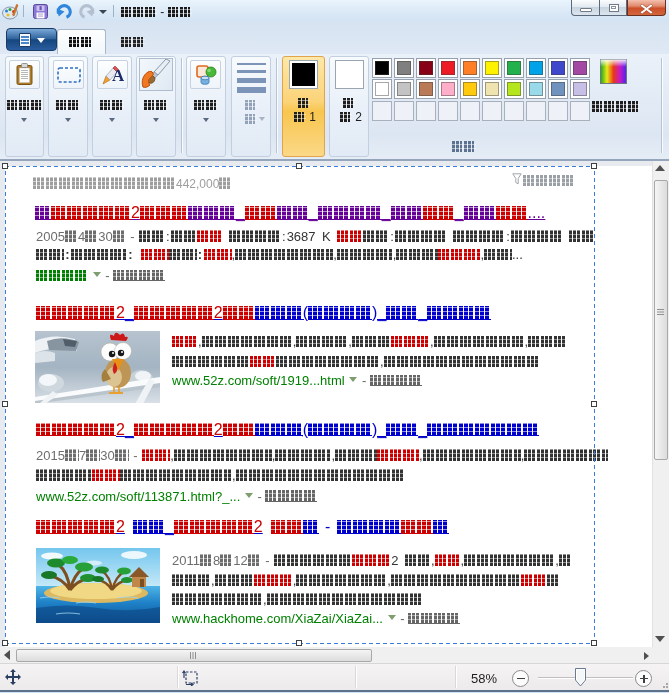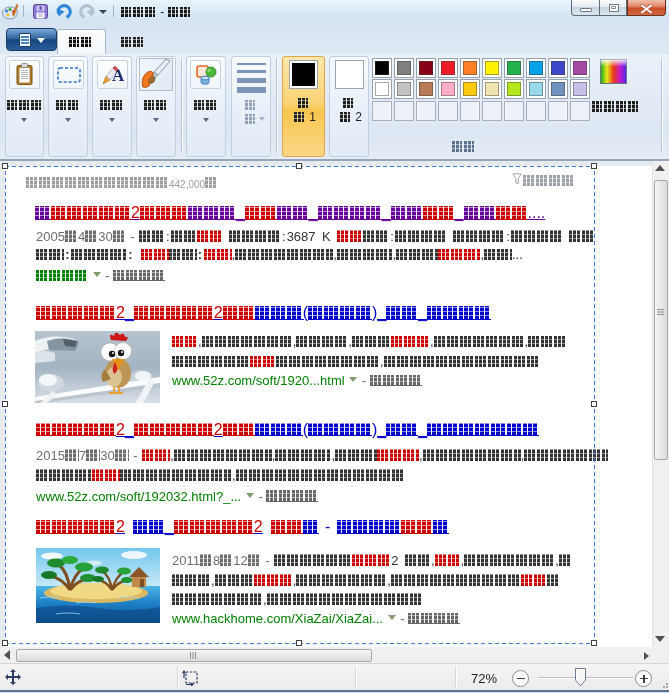--- a/index.html
+++ b/index.html
@@ -248,21 +248,21 @@
     </defs>
  <rect x=".5" y=".5" width="26" height="24" fill="url(#rb)" stroke="#6a7684"></rect>
  <rect x=".5" y=".5" width="26" height="12" fill="url(#wh)"></rect>
 </svg>
 <div class="ln" style="left:592px;top:99.5px;font-size:12px;color:#1e1e1e"><i class="k3" style="width:48px"></i></div>
 <div class="ln" style="left:452px;top:139.5px;font-size:12px;color:#5d7190"><i class="k3" style="width:24px"></i></div>
 
 <div class="abs" style="left:0;top:161px;width:669px;height:502px;background:#e7eaef"></div>
 <div class="abs" style="left:5px;top:166px;width:647px;height:481px;background:#fff"></div>
 
-<div class="ln" style="left:26px;top:176.5px;font-size:10px;color:#333"><span style="color:#9e9e9e"><i class="k2" style="width:143px"></i></span><span style="color:#9e9e9e">442,000</span><span style="color:#9e9e9e"><i class="k2" style="width:13px"></i></span></div>
+<div class="ln" style="left:33px;top:176.5px;font-size:12px;color:#333"><span style="color:#9e9e9e"><i class="k2" style="width:143px"></i></span><span style="color:#9e9e9e">442,000</span><span style="color:#9e9e9e"><i class="k2" style="width:13px"></i></span></div>
 <svg class="abs" style="left:512px;top:173px" width="10" height="12" viewBox="0 0 10 12">
 <path d="M.8 .8 L9.2 .8 L6.2 5.5 L6.2 10.8 L3.8 9.5 L3.8 5.5 Z" fill="none" stroke="#a0a5ab" stroke-width="1"></path>
   </svg>
 <div class="ln" style="left:523px;top:173px;font-size:13px;color:#333"><span style="color:#9aa0a6"><i class="k2" style="width:52px"></i></span></div>
 <div class="ln ul" style="left:35px;top:203px;font-size:16px;color:#660099"><span style="color:#660099"><i class="k1" style="width:16px"></i></span><span style="color:#cc0000"><i class="k1" style="width:80px"></i></span><span style="color:#cc0000">2</span><span style="color:#cc0000"><i class="k1" style="width:48px"></i></span><span style="color:#660099"><i class="k1" style="width:48px"></i></span><span style="color:#660099">_</span><span style="color:#cc0000"><i class="k1" style="width:32px"></i></span><span style="color:#660099"><i class="k1" style="width:32px"></i></span><span style="color:#660099">_</span><span style="color:#660099"><i class="k1" style="width:64px"></i></span><span style="color:#660099">_</span><span style="color:#660099"><i class="k1" style="width:32px"></i></span><span style="color:#cc0000"><i class="k1" style="width:32px"></i></span><span style="color:#660099">_</span><span style="color:#660099"><i class="k1" style="width:32px"></i></span><span style="color:#cc0000"><i class="k1" style="width:32px"></i></span><span style="color:#660099">....</span></div>
 <div class="ln" style="left:36px;top:228.9px;font-size:13px;color:#333"><span style="color:#6d6d6d">2005</span><span style="color:#6d6d6d"><i class="k2" style="width:13px"></i></span><span style="color:#6d6d6d">4</span><span style="color:#6d6d6d"><i class="k2" style="width:13px"></i></span><span style="color:#6d6d6d">30</span><span style="color:#6d6d6d"><i class="k2" style="width:13px"></i></span><span style="color:#6d6d6d"><b class="h3" style="font-weight:normal">-</b></span><span style="color:#333"><i class="k2" style="width:26px"></i></span><span style="color:#333"><b class="h" style="font-weight:normal">:</b></span><span style="color:#333"><i class="k2" style="width:26px"></i></span><span style="color:#cc0000"><i class="k2" style="width:26px"></i></span><span style="color:#333"><b class="hs" style="font-weight:normal"> </b></span><span style="color:#333"><i class="k2" style="width:52px"></i></span><span style="color:#333"><b class="h" style="font-weight:normal">:</b></span><span style="color:#333">3687</span><span style="color:#333"><b class="hs" style="font-weight:normal"> </b></span><span style="color:#333">K</span><span style="color:#333"><b class="hs" style="font-weight:normal"> </b></span><span style="color:#cc0000"><i class="k2" style="width:26px"></i></span><span style="color:#333"><i class="k2" style="width:26px"></i></span><span style="color:#333"><b class="h" style="font-weight:normal">:</b></span><span style="color:#333"><i class="k2" style="width:52px"></i></span><span style="color:#333"><b class="hs" style="font-weight:normal"> </b></span><span style="color:#333"><i class="k2" style="width:52px"></i></span><span style="color:#333"><b class="h" style="font-weight:normal">:</b></span><span style="color:#333"><i class="k2" style="width:52px"></i></span><span style="color:#333"><b class="hs" style="font-weight:normal"> </b></span><span style="color:#333"><i class="k2" style="width:26px"></i></span></div>
 <div class="ln" style="left:36px;top:247.4px;font-size:13px;color:#333"><span style="color:#333"><i class="k2" style="width:28px"></i></span><span style="color:#333"><b class="hp">:</b></span><span style="color:#333"><i class="k2" style="width:56px"></i></span><span style="color:#333"><b class="hp">:</b><b class="hs"></b></span><span style="color:#cc0000"><i class="k2" style="width:28px"></i></span><span style="color:#333"><i class="k2" style="width:28px"></i></span><span style="color:#333"><b class="hp">:</b></span><span style="color:#cc0000"><i class="k2" style="width:28px"></i></span><span style="color:#333">,</span><span style="color:#333"><i class="k2" style="width:98px"></i></span><span style="color:#333">,</span><span style="color:#333"><i class="k2" style="width:56px"></i></span><span style="color:#333">,</span><span style="color:#333"><i class="k2" style="width:42px"></i></span><span style="color:#cc0000"><i class="k2" style="width:42px"></i></span><span style="color:#333">,</span><span style="color:#333"><i class="k2" style="width:28px"></i></span><span style="color:#333">...</span></div>
 <div class="ln" style="left:36px;top:268.4px;font-size:13px;color:#333"><span style="color:#008000"><i class="k2" style="width:52px"></i></span><span style="color:#008000">&nbsp;</span><i class="tri"></i><span style="color:#666"> - </span><span style="color:#666"><i class="k2 snap" style="width:52px"></i></span></div>
 <div class="ln ul" style="left:36px;top:303px;font-size:16px;color:#0000cc"><span style="color:#cc0000"><i class="k1" style="width:80px"></i></span><span style="color:#cc0000">2</span><span style="color:#0000cc">_</span><span style="color:#cc0000"><i class="k1" style="width:80px"></i></span><span style="color:#cc0000">2</span><span style="color:#cc0000"><i class="k1" style="width:32px"></i></span><span style="color:#0000cc"><i class="k1" style="width:48px"></i></span><span style="color:#0000cc">(</span><span style="color:#0000cc"><i class="k1" style="width:64px"></i></span><span style="color:#0000cc">)_</span><span style="color:#0000cc"><i class="k1" style="width:32px"></i></span><span style="color:#0000cc">_</span><span style="color:#0000cc"><i class="k1" style="width:64px"></i></span></div>
 <svg class="abs" style="left:35px;top:331px" width="125" height="72" viewBox="0 0 125 72" preserveAspectRatio="none">
@@ -296,25 +296,25 @@
 <circle cx="78" cy="22" r="1" fill="#fff"></circle>
     <circle cx="87" cy="21" r="1" fill="#fff"></circle>
 <path d="M76 9 Q73 1 79 5 Q80 -1 85 4 Q89 0 90 6 Q95 5 91 10 Z" fill="#cc1818"></path>
 <path d="M77 28 L89 28 L83 40 Z" fill="#e89018"></path>
 <path d="M80 31 Q76 38 79 43 Q83 41 82 36 Z" fill="#cc2020"></path>
 <path d="M79 56 L79 62 M84 56 L84 62" stroke="#e8a030" stroke-width="1.8"></path>
 <path d="M74 62 L82 62 M80 62 L88 62" stroke="#e8a030" stroke-width="1.8"></path>
 </svg>
 <div class="ln" style="left:172px;top:334px;font-size:13px;color:#333"><span style="color:#cc0000"><i class="k2" style="width:26px"></i></span><span style="color:#333">,</span><span style="color:#333"><i class="k2" style="width:91px"></i></span><span style="color:#333">,</span><span style="color:#333"><i class="k2" style="width:52px"></i></span><span style="color:#333">,</span><span style="color:#333"><i class="k2" style="width:39px"></i></span><span style="color:#cc0000"><i class="k2" style="width:39px"></i></span><span style="color:#333">,</span><span style="color:#333"><i class="k2" style="width:91px"></i></span><span style="color:#333">,</span><span style="color:#333"><i class="k2" style="width:39px"></i></span></div>
 <div class="ln" style="left:172px;top:354.3px;font-size:13px;color:#333"><span style="color:#333"><i class="k2" style="width:78px"></i></span><span style="color:#cc0000"><i class="k2" style="width:26px"></i></span><span style="color:#333"><i class="k2" style="width:104px"></i></span><span style="color:#333">,</span><span style="color:#333"><i class="k2" style="width:156px"></i></span></div>
-<div class="ln" style="left:172px;top:373.4px;font-size:13px;color:#333"><span style="color:#008000">www.52z.com/soft/1920...html </span><i class="tri"></i><span style="color:#666"> - </span><span style="color:#666"><i class="k2 snap" style="width:52px"></i></span></div>
+<div class="ln" style="left:172px;top:373.4px;font-size:13px;color:#333"><span style="color:#008000">www.52z.com/soft/1919...html </span><i class="tri"></i><span style="color:#666"> - </span><span style="color:#666"><i class="k2 snap" style="width:52px"></i></span></div>
 <div class="ln ul" style="left:36px;top:419.5px;font-size:16px;color:#0000cc"><span style="color:#cc0000"><i class="k1" style="width:80px"></i></span><span style="color:#cc0000">2</span><span style="color:#0000cc">_</span><span style="color:#cc0000"><i class="k1" style="width:80px"></i></span><span style="color:#cc0000">2</span><span style="color:#cc0000"><i class="k1" style="width:32px"></i></span><span style="color:#0000cc"><i class="k1" style="width:48px"></i></span><span style="color:#0000cc">(</span><span style="color:#0000cc"><i class="k1" style="width:64px"></i></span><span style="color:#0000cc">)_</span><span style="color:#0000cc"><i class="k1" style="width:32px"></i></span><span style="color:#0000cc">_</span><span style="color:#0000cc"><i class="k1" style="width:112px"></i></span></div>
 <div class="ln" style="left:36px;top:447.6px;font-size:13px;color:#333"><span style="color:#6d6d6d">2015</span><span style="color:#6d6d6d"><i class="k2" style="width:14px"></i></span><span style="color:#6d6d6d">7</span><span style="color:#6d6d6d"><i class="k2" style="width:14px"></i></span><span style="color:#6d6d6d">30</span><span style="color:#6d6d6d"><i class="k2" style="width:14px"></i></span><span style="color:#6d6d6d"><b class="h3" style="font-weight:normal">-</b></span><span style="color:#cc0000"><i class="k2" style="width:28px"></i></span><span style="color:#333">,</span><span style="color:#333"><i class="k2" style="width:98px"></i></span><span style="color:#333">,</span><span style="color:#333"><i class="k2" style="width:56px"></i></span><span style="color:#333">,</span><span style="color:#333"><i class="k2" style="width:42px"></i></span><span style="color:#cc0000"><i class="k2" style="width:42px"></i></span><span style="color:#333">,</span><span style="color:#333"><i class="k2" style="width:98px"></i></span><span style="color:#333">,</span><span style="color:#333"><i class="k2" style="width:84px"></i></span></div>
 <div class="ln" style="left:36px;top:467.9px;font-size:13px;color:#333"><span style="color:#333"><i class="k2" style="width:56px"></i></span><span style="color:#cc0000"><i class="k2" style="width:28px"></i></span><span style="color:#333"><i class="k2" style="width:112px"></i></span><span style="color:#333">,</span><span style="color:#333"><i class="k2" style="width:168px"></i></span></div>
-<div class="ln" style="left:36px;top:488.9px;font-size:13px;color:#333"><span style="color:#008000">www.52z.com/soft/192032.html?_... </span><i class="tri"></i><span style="color:#666"> - </span><span style="color:#666"><i class="k2 snap" style="width:52px"></i></span></div>
+<div class="ln" style="left:36px;top:488.9px;font-size:13px;color:#333"><span style="color:#008000">www.52z.com/soft/113871.html?_... </span><i class="tri"></i><span style="color:#666"> - </span><span style="color:#666"><i class="k2 snap" style="width:52px"></i></span></div>
 <div class="ln ul" style="left:36px;top:517.3px;font-size:16px;color:#0000cc"><span style="color:#cc0000"><i class="k1" style="width:80px"></i></span><span style="color:#cc0000">2</span><span style="color:#0000cc"><b class="ht" style="font-weight:normal"></b></span><span style="color:#0000cc"><i class="k1" style="width:32px"></i></span><span style="color:#0000cc">_</span><span style="color:#cc0000"><i class="k1" style="width:80px"></i></span><span style="color:#cc0000">2</span><span style="color:#0000cc"><b class="ht" style="font-weight:normal"></b></span><span style="color:#cc0000"><i class="k1" style="width:32px"></i></span><span style="color:#0000cc"><i class="k1" style="width:16px"></i></span><span style="color:#0000cc"><b class="htd" style="font-weight:normal">-</b></span><span style="color:#0000cc"><i class="k1" style="width:64px"></i></span><span style="color:#cc0000"><i class="k1" style="width:32px"></i></span><span style="color:#0000cc"><i class="k1" style="width:16px"></i></span></div>
 <svg class="abs" style="left:36px;top:548px" width="124" height="75" viewBox="0 0 124 75" preserveAspectRatio="none">
 <defs>
       <linearGradient id="sky2" x1="0" y1="0" x2="0" y2="1">
 <stop offset="0" stop-color="#74c6ee"></stop>
         <stop offset="1" stop-color="#cdecf9"></stop>
       </linearGradient>
 <linearGradient id="sea2" x1="0" y1="0" x2="0" y2="1">
 <stop offset="0" stop-color="#4fb4e6"></stop>
         <stop offset=".45" stop-color="#1f82c8"></stop>
@@ -380,21 +380,21 @@
 <path d="M8 0 L11 3 L9 3 L9 7 L13 7 L13 5 L16 8 L13 11 L13 9 L9 9 L9 13 L11 13 L8 16 L5 13 L7 13 L7 9 L3 9 L3 11 L0 8 L3 5 L3 7 L7 7 L7 3 L5 3 Z" fill="#2b3f63"></path>
   </svg>
 <div class="abs" style="left:177px;top:666px;width:1px;height:22px;background:#dbd8d9;box-shadow:1px 0 0 #fff"></div>
 <div class="abs" style="left:355px;top:666px;width:1px;height:22px;background:#dbd8d9;box-shadow:1px 0 0 #fff"></div>
 <div class="abs" style="left:455px;top:666px;width:1px;height:22px;background:#dbd8d9;box-shadow:1px 0 0 #fff"></div>
 <svg class="abs" style="left:182px;top:670px" width="17" height="16" viewBox="0 0 17 16">
 <rect x="4" y="2" width="11" height="11" fill="none" stroke="#2b3f63" stroke-width="1.2" stroke-dasharray="2.5 1.5"></rect>
 <path d="M2 8 L2 1 M0.5 3 L2 1 L3.5 3" stroke="#2b3f63" stroke-width="1.2" fill="none"></path>
 <path d="M4 14.5 L11 14.5 M9 13 L11 14.5 L9 16" stroke="#2b3f63" stroke-width="1.2" fill="none"></path>
 </svg>
-<div class="ln" style="left:471px;top:671px;font-size:13px;color:#1e1e1e">72%</div>
+<div class="ln" style="left:471px;top:671px;font-size:13px;color:#1e1e1e">58%</div>
 <div class="abs" style="left:512px;top:670px;width:17px;height:17px;border:1.5px solid #8a8a8a;border-radius:50%;background:#fcfcfc"></div>
 <div class="abs" style="left:516.5px;top:677.5px;width:8px;height:1.6px;background:#3f3f3f"></div>
 <div class="abs" style="left:538px;top:677px;width:95px;height:2px;background:#c0bebe;border-bottom:1px solid #fff"></div>
 <svg class="abs" style="left:575px;top:668px" width="11" height="19" viewBox="0 0 11 19">
 <path d="M.5 .5 L10.5 .5 L10.5 12 L5.5 18 L.5 12 Z" fill="#f4f6f8" stroke="#6a7a90" stroke-width="1"></path>
 <path d="M1.5 1.5 L9.5 1.5 L9.5 11.5 L5.5 16.5 L1.5 11.5 Z" fill="none" stroke="#fff" stroke-width="1"></path>
 </svg>
 <div class="abs" style="left:635px;top:670px;width:17px;height:17px;border:1.5px solid #8a8a8a;border-radius:50%;background:#fcfcfc"></div>
 <div class="abs" style="left:639.5px;top:677.5px;width:8px;height:1.6px;background:#3f3f3f"></div>
 <div class="abs" style="left:640px;top:674.5px;width:1.6px;height:8px;background:#3f3f3f;margin-left:3.2px"></div>

